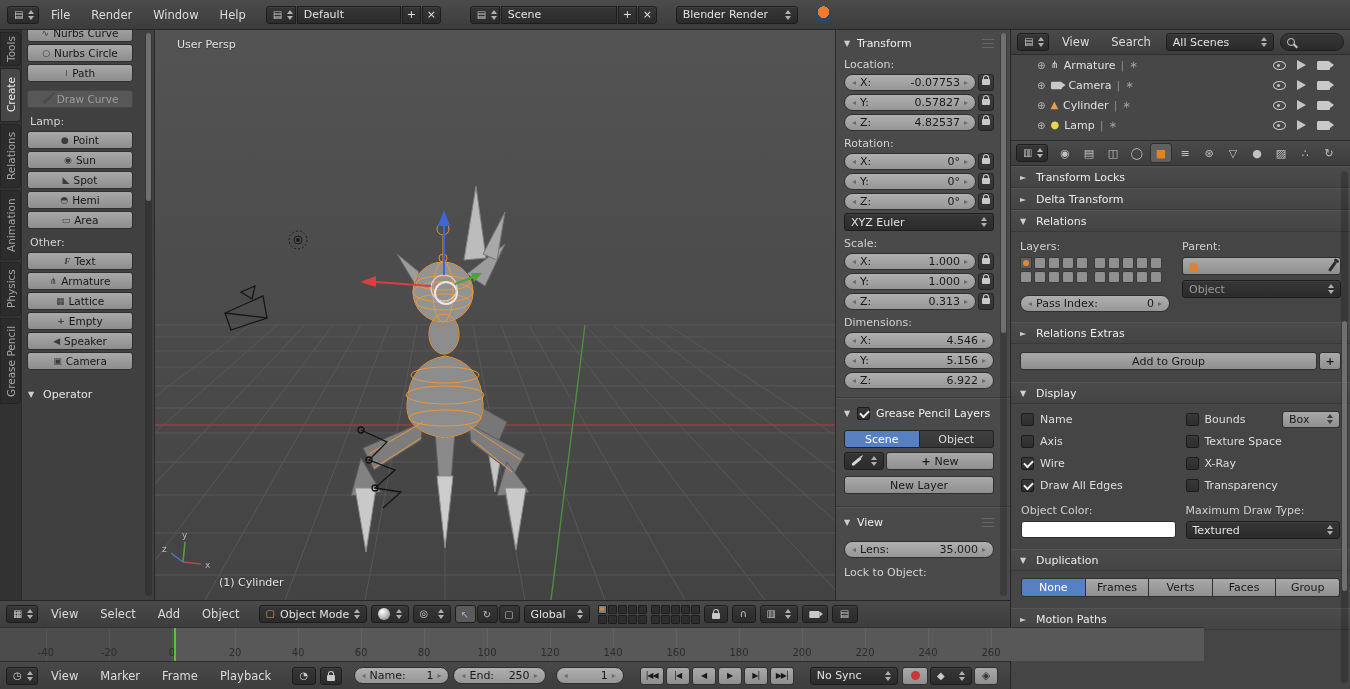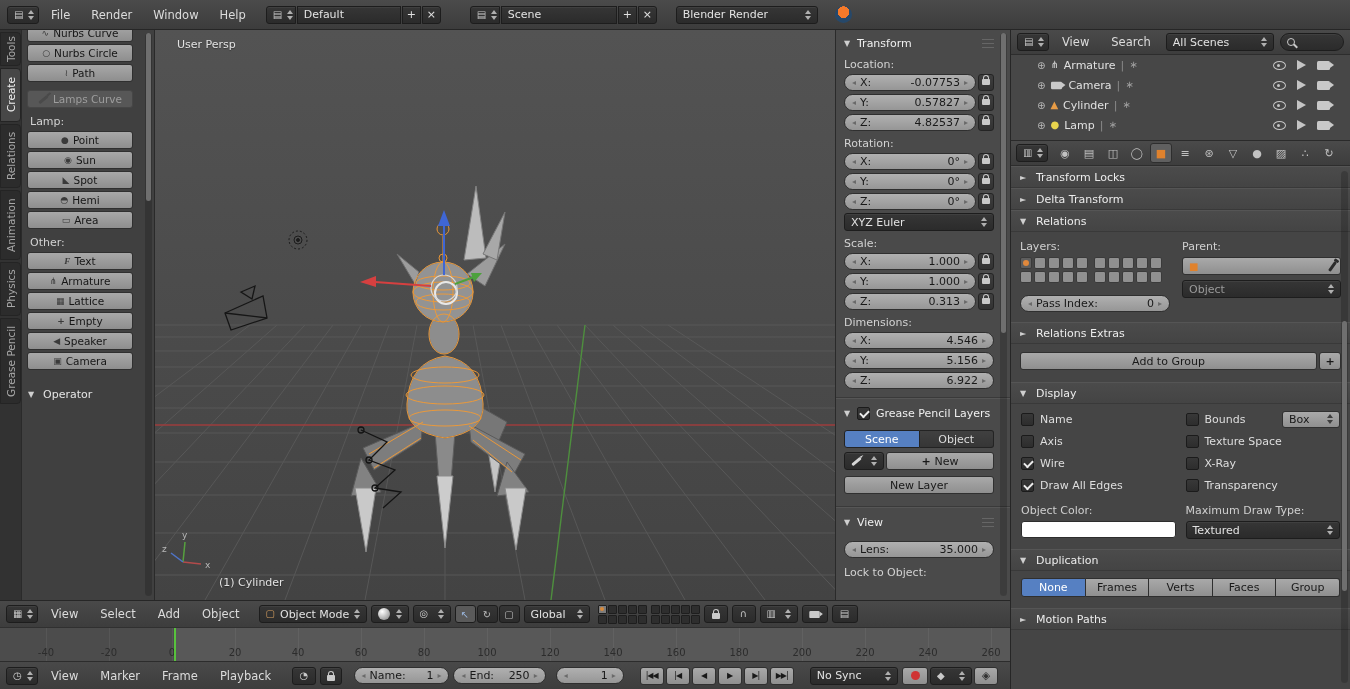--- a/index.html
+++ b/index.html
@@ -138,21 +138,21 @@
 .vp-header{left:0;top:600px;width:1010px;height:27px;background:linear-gradient(#494949,#3d3d3d);
   border-top:1px solid #262626;display:flex;align-items:center;gap:4px;padding:0 6px}
 .mgroup{display:flex;gap:1px}
 .mbtn{width:21px;height:18px;border-radius:3px;background:linear-gradient(#363636,#2b2b2b);border:1px solid #1d1d1d;
   display:flex;align-items:center;justify-content:center;color:#bdbdbd;font-size:10px}
 .mbtn.on{background:#5a5a5a;color:#9dbbe4}
 .hgrid{display:grid;grid-template-columns:repeat(5,9px);grid-auto-rows:9px;gap:1px}
 .hcell{background:#2e2e2e;border:1px solid #1e1e1e;border-radius:1px}
 .hcell.active{background:#7d7d7d;position:relative}
 .hcell.active::after{content:"";position:absolute;inset:1.5px;border-radius:50%;background:#d88a3a}
-.tl-track{left:0;top:627px;width:1010px;height:34px;background:#585858;border-top:1px solid #303030;overflow:hidden}
+.tl-track{left:0;top:627px;width:1204px;height:34px;background:#585858;border-top:1px solid #303030;overflow:hidden}
 .tl-shade{position:absolute;top:0;bottom:0;background:rgba(0,0,0,.13)}
 .tl-line{position:absolute;top:0;bottom:0;width:1px;background:rgba(255,255,255,.06)}
 .tl-tick{position:absolute;top:19px;transform:translateX(-50%);color:#2c2c2c;font-size:10px}
 .tl-playhead{position:absolute;top:0;bottom:0;width:2px;background:#58c23d}
 .tl-header{left:0;top:661px;width:1010px;height:28px;background:linear-gradient(#494949,#3d3d3d);
   border-top:1px solid #2c2c2c;display:flex;align-items:center;gap:4px;padding:0 6px}
 .tbtn{width:24px;font-size:8px;letter-spacing:-1px;padding:0}
 </style>
 </head>
 <body>
@@ -200,21 +200,21 @@
       <div class="ddark" style="width:116px;border-radius:0">
         <span>Scene</span>
       </div>
       <div class="ddark" style="width:19px;border-radius:0;justify-content:center">
         <span style="margin:0 auto">+</span>
       </div>
       <div class="ddark" style="width:19px;border-radius:0 3px 3px 0;justify-content:center">
         <span style="margin:0 auto">×</span>
       </div>
     </div>
-    <div class="ddark" style="width:142px;margin-left:16px">
+    <div class="ddark" style="width:122px;margin-left:16px">
       <span>Blender Render</span>
       <span class="updown">
           <i class="u"></i>
           <i class="d"></i>
         </span>
     </div>
     <div class="blender-logo"></div>
   </div>
 
   <div class="abs tool-tabs">
@@ -234,21 +234,21 @@
     <div class="tool-btn" style="top:14px">
       <span class="bicon">○</span>
       <span>Nurbs Circle</span>
     </div>
     <div class="tool-btn" style="top:34px">
       <span class="bicon">≀</span>
       <span>Path</span>
     </div>
     <div class="tool-btn disabled" style="top:60px">
       <span class="pencil dk"></span>
-      <span>Lamps Curve</span>
+      <span>Draw Curve</span>
     </div>
     <div class="shelf-label" style="top:85px">Lamp:</div>
     <div class="tool-btn" style="top:101px">
       <span class="bicon">●</span>
       <span>Point</span>
     </div>
     <div class="tool-btn" style="top:121px">
       <span class="bicon">◉</span>
       <span>Sun</span>
     </div>

